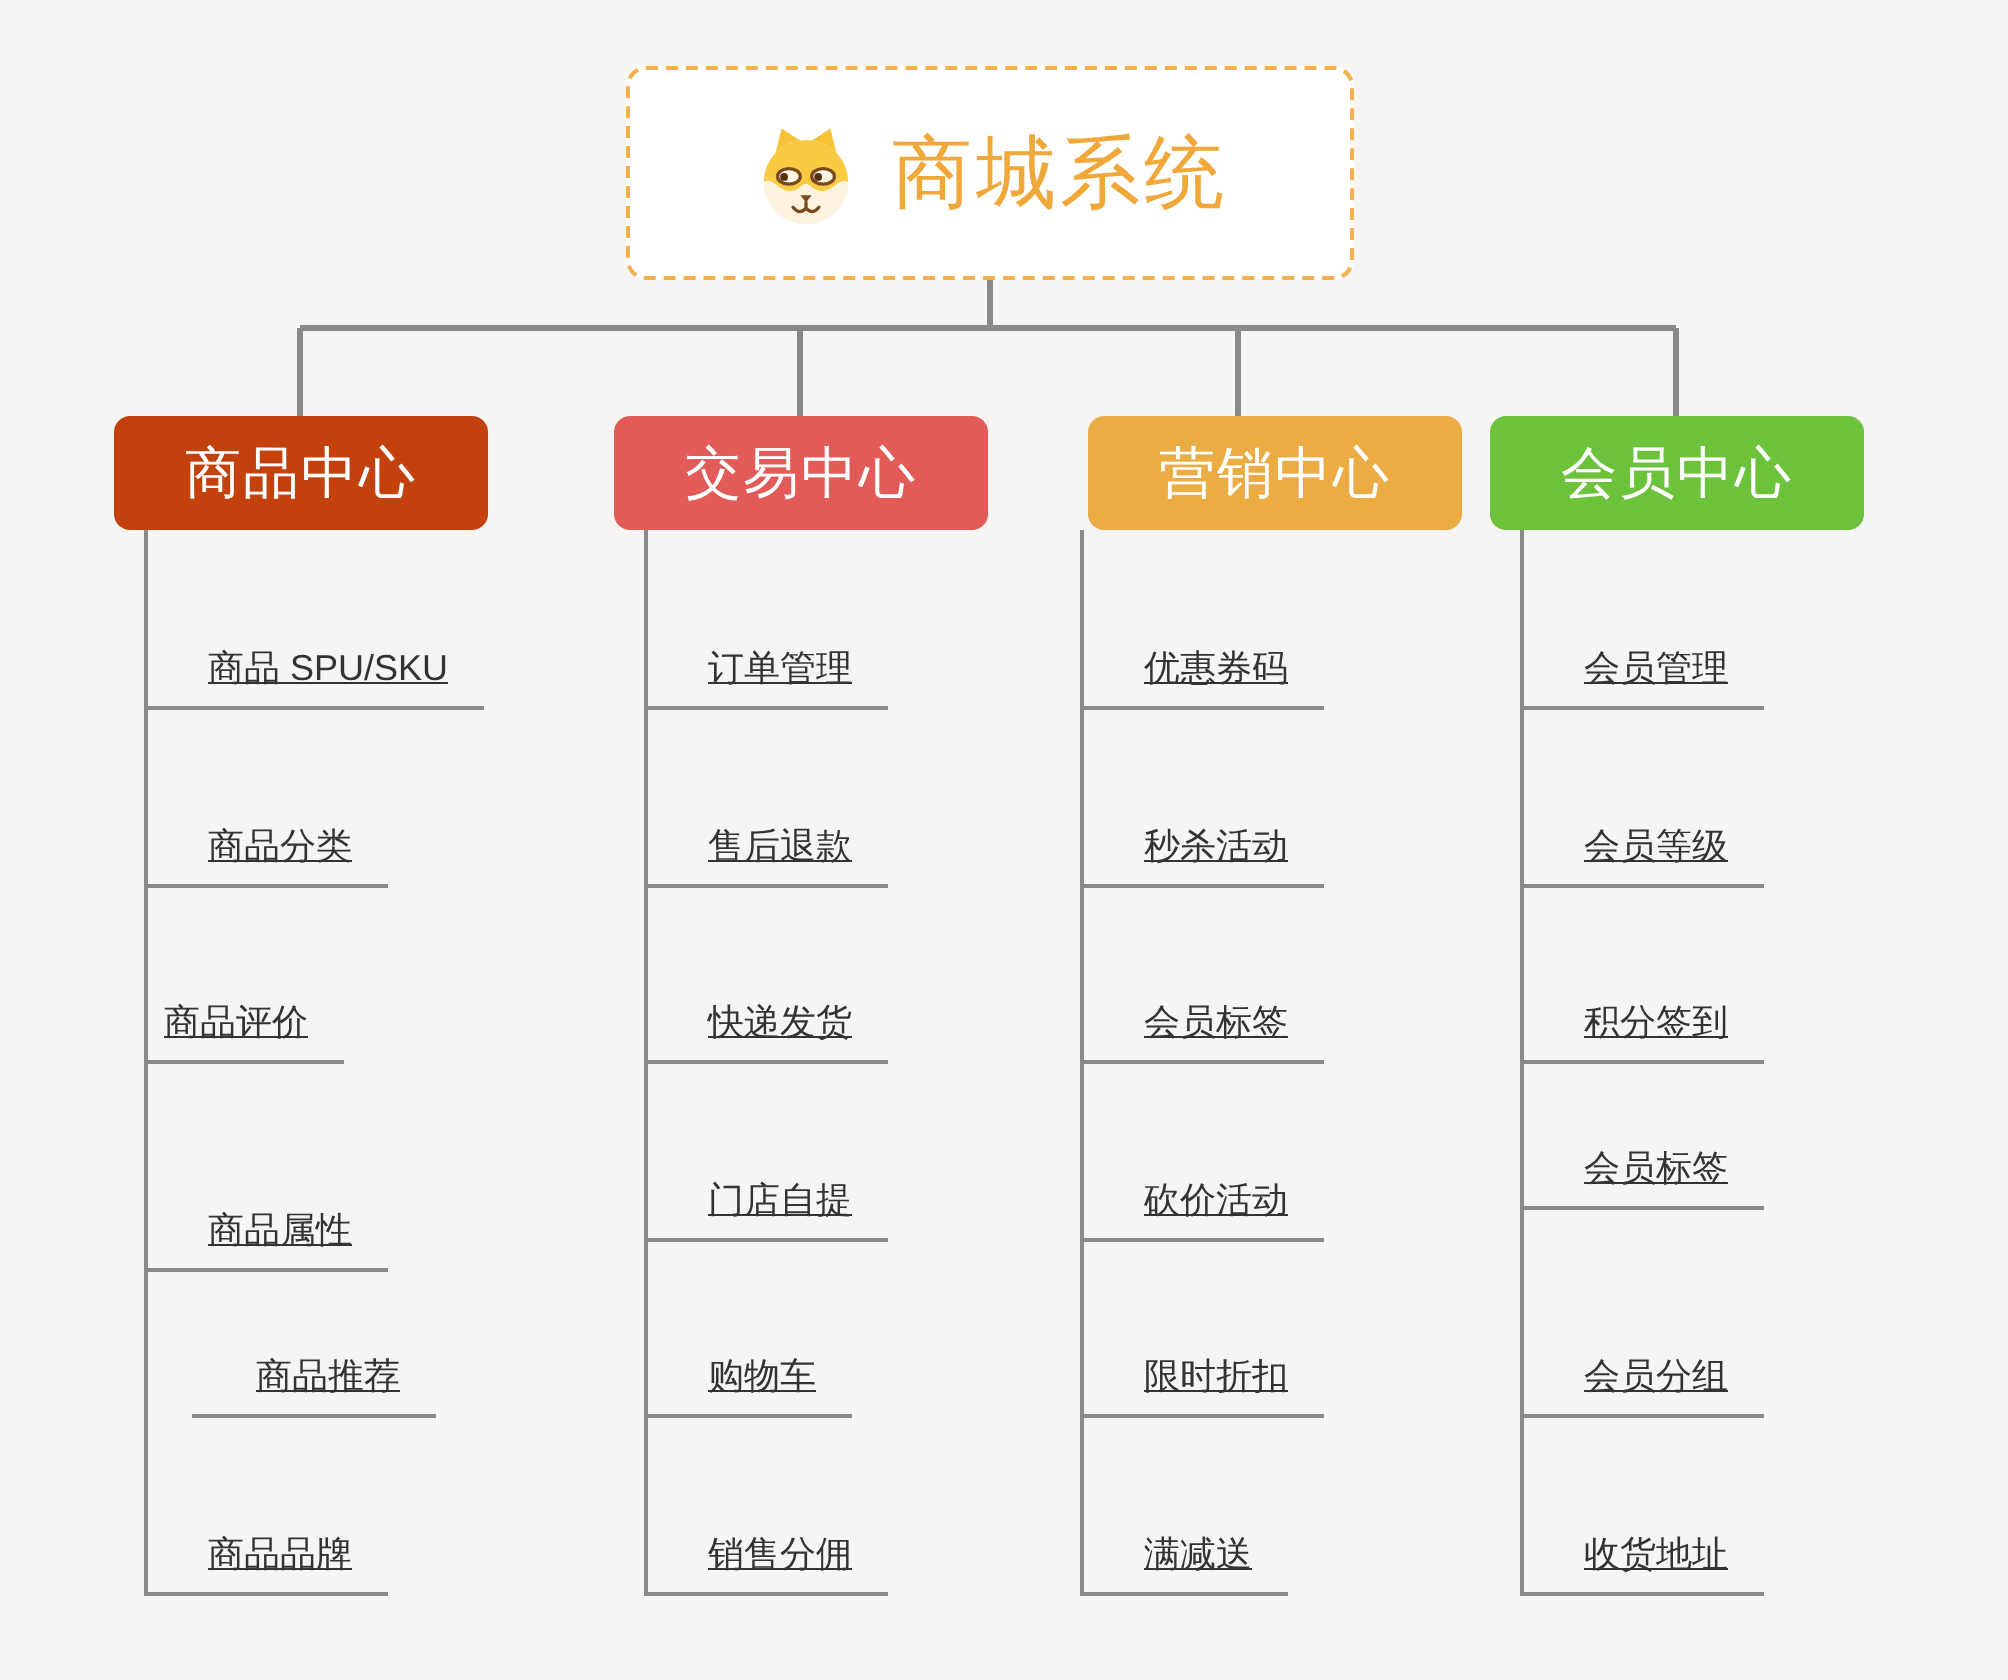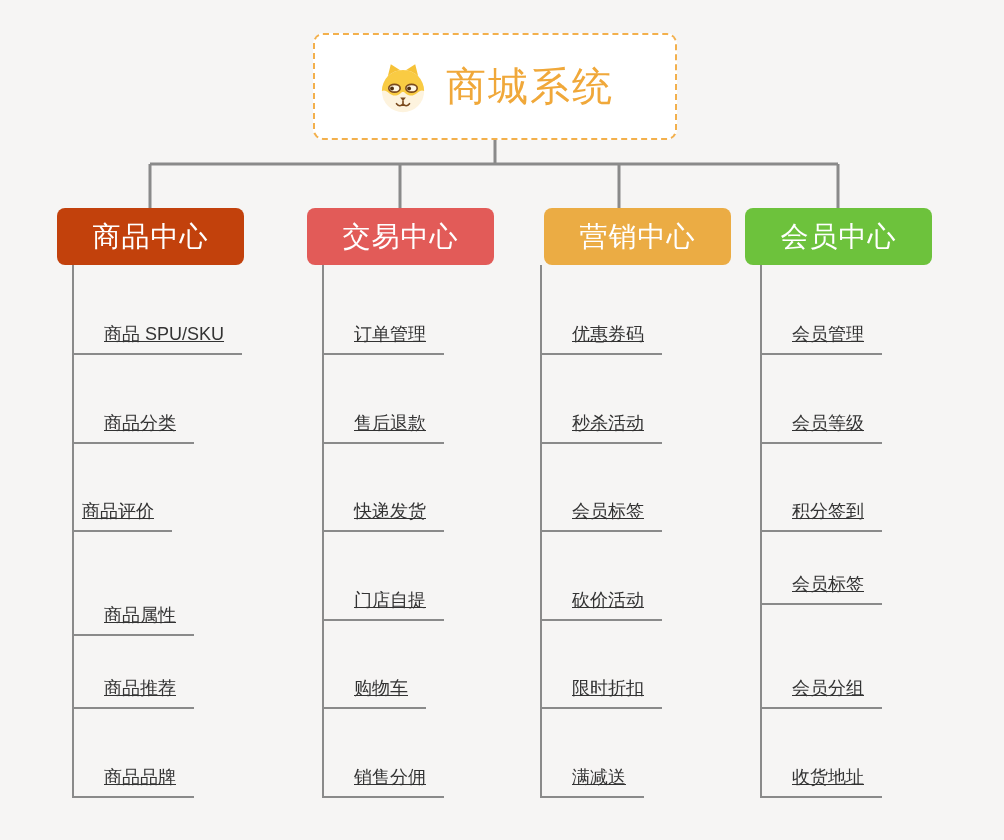--- a/index.html
+++ b/index.html
@@ -91,21 +91,21 @@
     </span>
     <span class="root-label">商城系统</span>
   </div>
 
 <div class="branch-node" style="left: 57px; top: 208px; background: #c2410c;">商品中心</div>
     <div class="branch-column" style="left: 72px; top: 265px; height: 533px;">
       <div class="leaf-node" style="bottom: 443px;">商品 SPU/SKU</div>
       <div class="leaf-node" style="bottom: 354.4px;">商品分类</div>
       <div class="leaf-node" style="bottom: 265.8px; padding-left: 10px;">商品评价</div>
       <div class="leaf-node" style="bottom: 162px;">商品属性</div>
-      <div class="leaf-node" style="bottom: 88.6px;">商品推荐</div>
+      <div class="leaf-node" style="bottom: 88.6px; margin-left: 24px;">商品推荐</div>
       <div class="leaf-node" style="bottom: 0px;">商品品牌</div>
     </div>
     <div class="branch-node" style="left: 307px; top: 208px; background: rgb(226, 91, 88);">交易中心</div>
     <div class="branch-column" style="left: 322px; top: 265px; height: 533px;">
       <div class="leaf-node" style="bottom: 443px;">订单管理</div>
       <div class="leaf-node" style="bottom: 354.4px;">售后退款</div>
       <div class="leaf-node" style="bottom: 265.8px;">快递发货</div>
       <div class="leaf-node" style="bottom: 177.2px;">门店自提</div>
       <div class="leaf-node" style="bottom: 88.6px;">购物车</div>
       <div class="leaf-node" style="bottom: 0px;">销售分佣</div>

